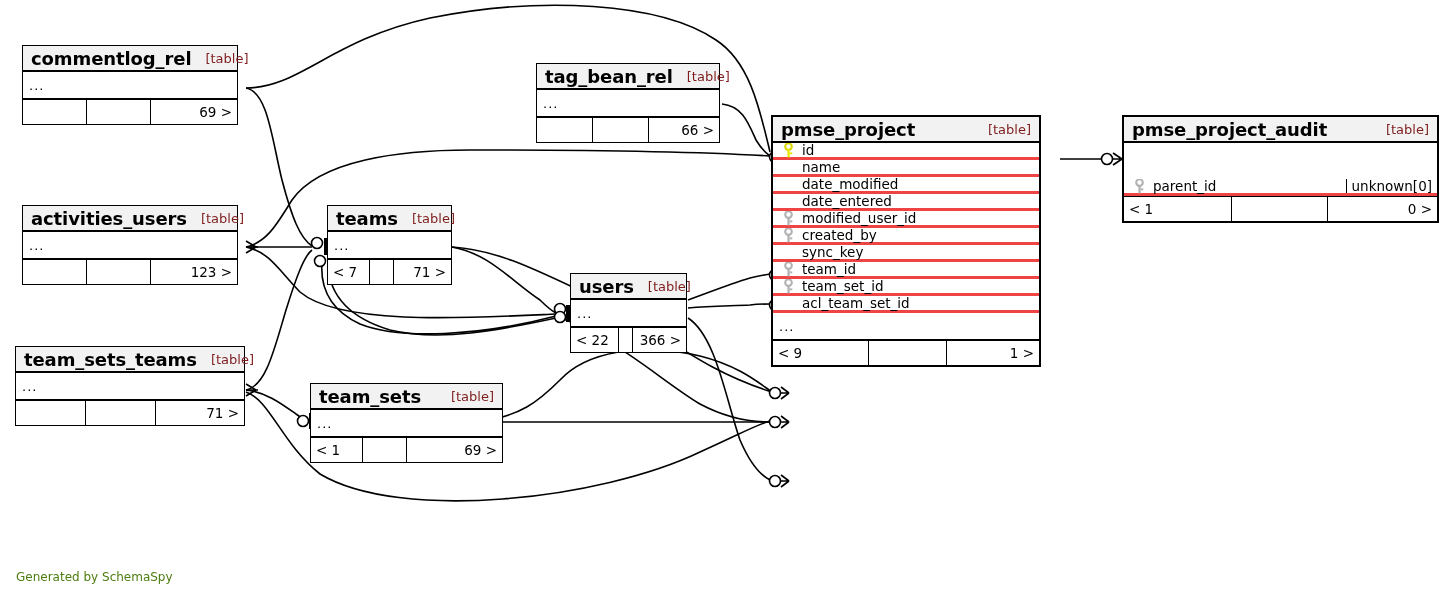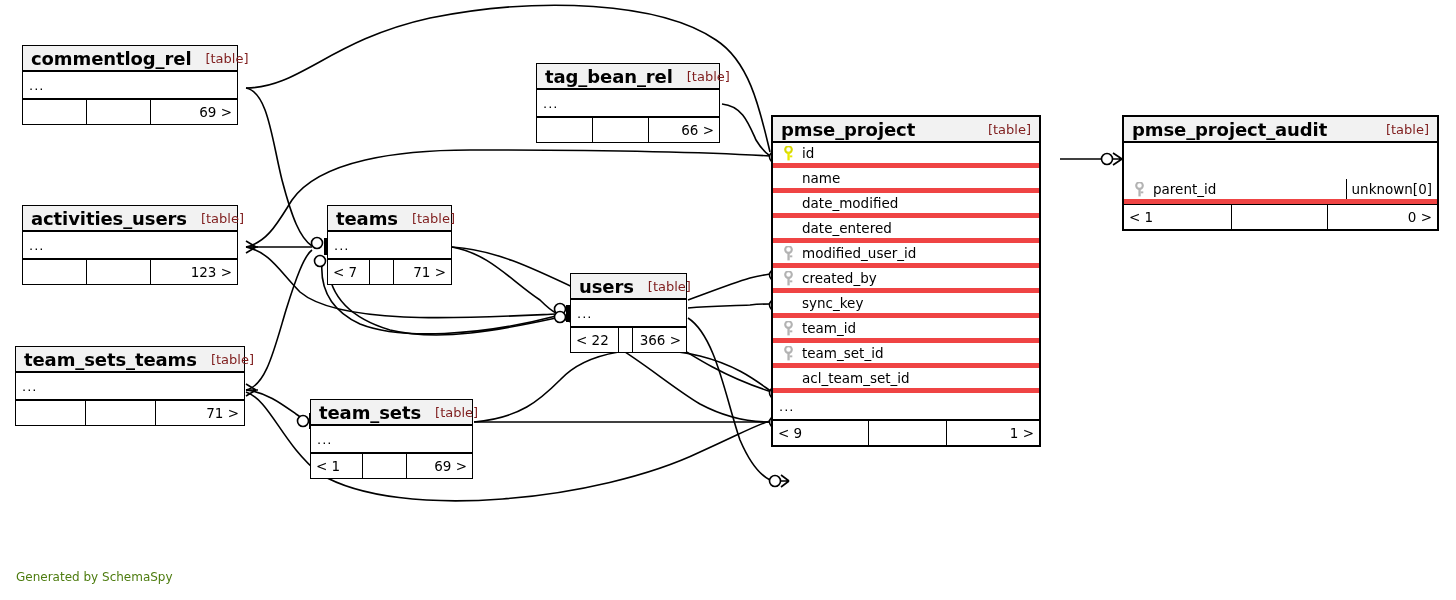--- a/index.html
+++ b/index.html
@@ -55,24 +55,24 @@
     font-size: 18px;
     letter-spacing: -0.1px;
   }
   .tn-tag {
     font-size: 13px;
     color: #7f1d1d;
     padding-left: 14px;
   }
   .tn-row {
     box-sizing: border-box;
-    height: 25px;
-    display: flex;
-    align-items: center;
-    border-bottom: 5px solid #ef4444;
+    height: 17px;
+    display: flex;
+    align-items: center;
+    border-bottom: 3px solid #ef4444;
     padding-left: 6px;
     white-space: nowrap;
   }
   .tn-row:last-child {
     border-bottom: none;
   }
   .tn-ellipsis {
     box-sizing: border-box;
     height: 27px;
     display: flex;
@@ -287,21 +287,21 @@
       <span class="tn-tag">[table]</span>
     </div>
     <div class="tn-ellipsis">...</div>
     <div class="tn-footer">
       <div class="fcell left" style="flex:0 0 70px;"></div>
       <div class="fcell left" style="flex:0 0 70px;"></div>
       <div class="fcell right" style="flex:1 1 auto;">71 &gt;</div>
     </div>
   </div>
 
-  <div class="table-node" style="left:310px; top:399px; width:163px;">
+  <div class="table-node" style="left:310px; top:383px; width:193px;">
     <div class="tn-title">
       <span class="tn-name">team_sets</span>
       <span class="tn-tag">[table]</span>
     </div>
     <div class="tn-ellipsis">...</div>
     <div class="tn-footer">
       <div class="fcell left" style="flex:0 0 52px;">&lt; 1</div>
       <div class="fcell left" style="flex:0 0 44px;"></div>
       <div class="fcell right" style="flex:1 1 auto;">69 &gt;</div>
     </div>

